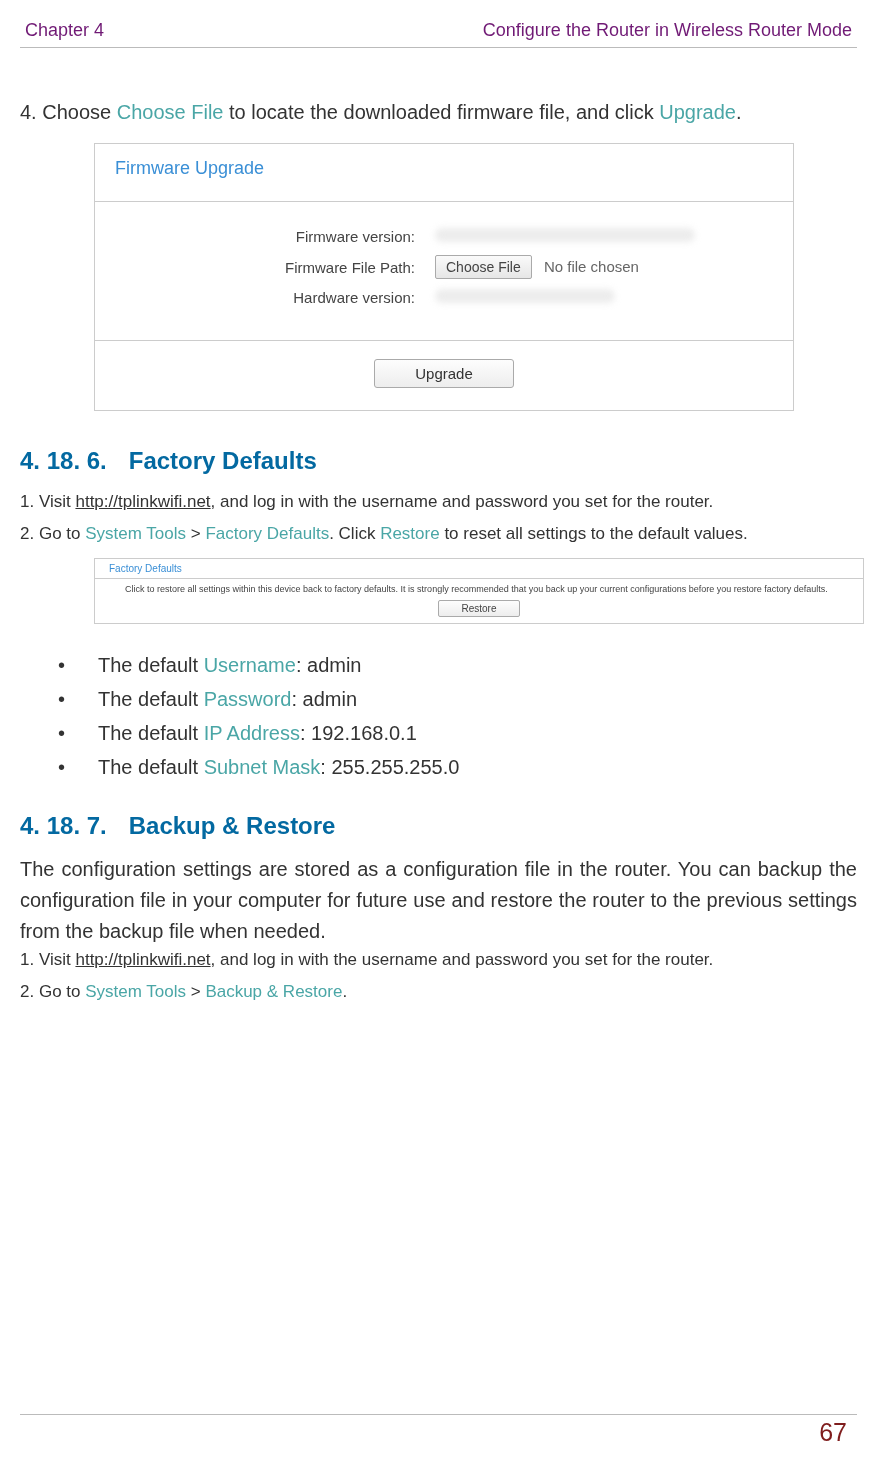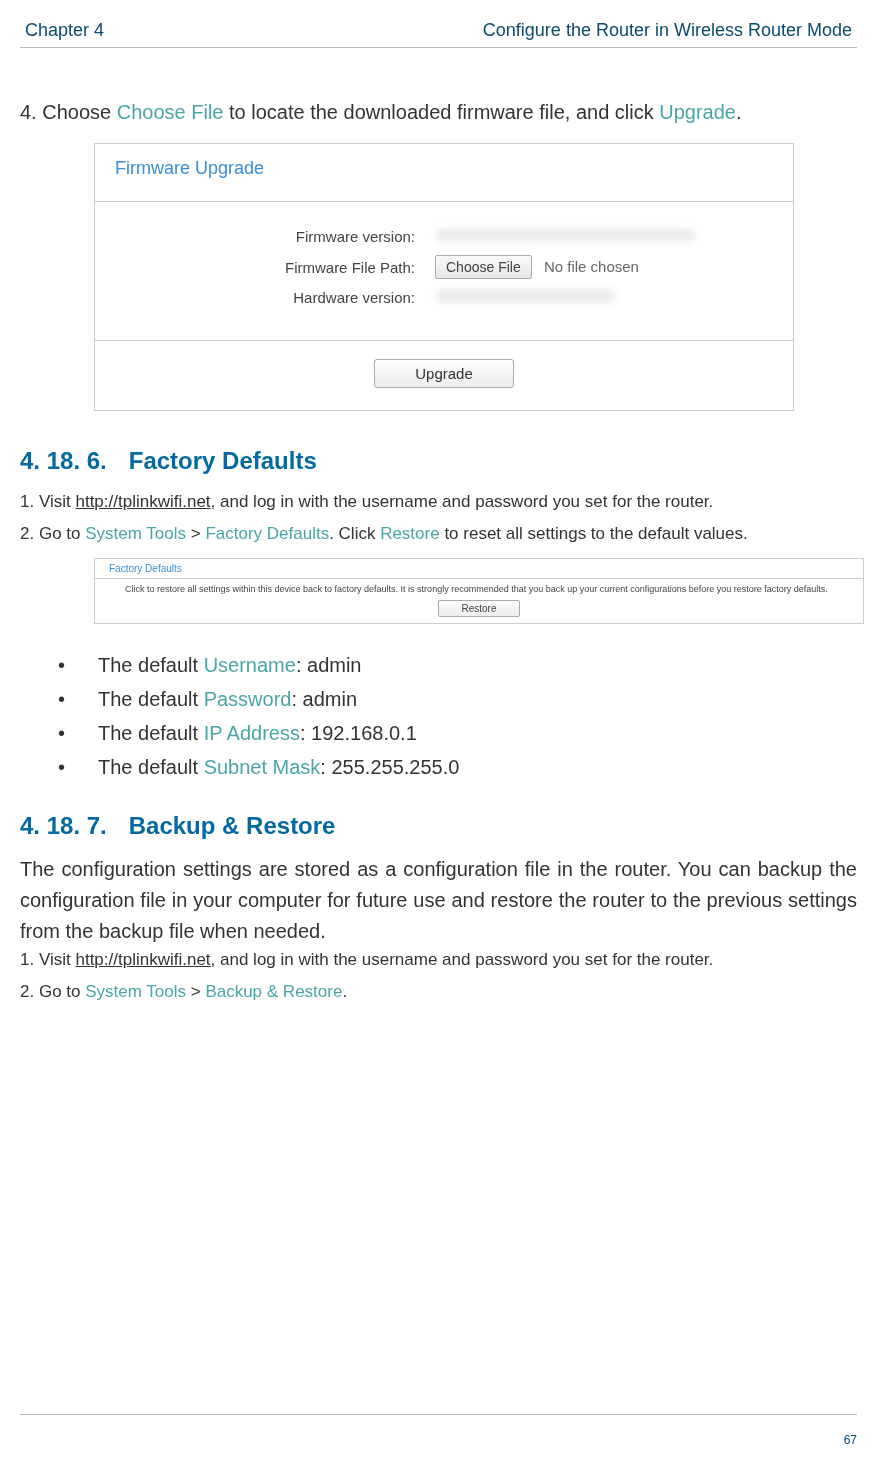--- a/index.html
+++ b/index.html
@@ -11,21 +11,21 @@
     }
     .page {
       padding: 20px 30px 40px 20px;
       position: relative;
       min-height: 1477px;
     }
     .header-row {
       display: flex;
       justify-content: space-between;
       font-size: 18px;
-      color: #0c4a6e;
+      color: #701a75;
       padding: 0 5px 6px 5px;
       font-weight: 400;
     }
     .header-divider {
       border: none;
       border-top: 1px solid #bbb;
       margin-bottom: 50px;
     }
     .step {
       font-size: 20px;
@@ -159,23 +159,23 @@
       text-align: left;
     }
     .para {
       font-size: 20px;
       line-height: 1.55;
       text-align: justify;
     }
     .page-number {
       position: absolute;
       bottom: 30px;
-      right: 30px;
-      font-size: 12px;
-      color: #0c4a6e;
+      right: 40px;
+      font-size: 25px;
+      color: #7f1d1d;
     }
     .bottom-divider {
       border: none;
       border-top: 1px solid #bbb;
       position: absolute;
       bottom: 62px;
       left: 20px;
       right: 30px;
     }
   </style>

